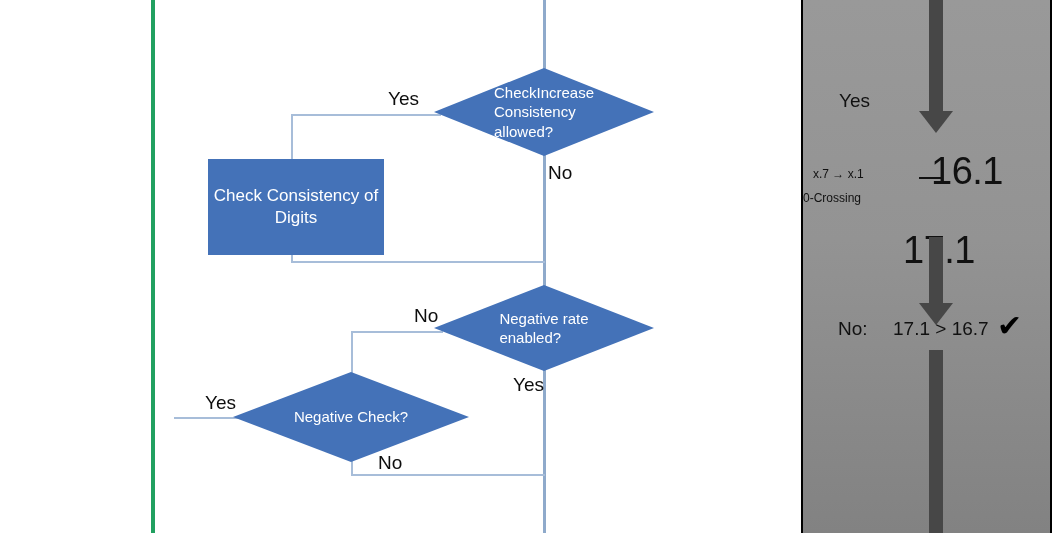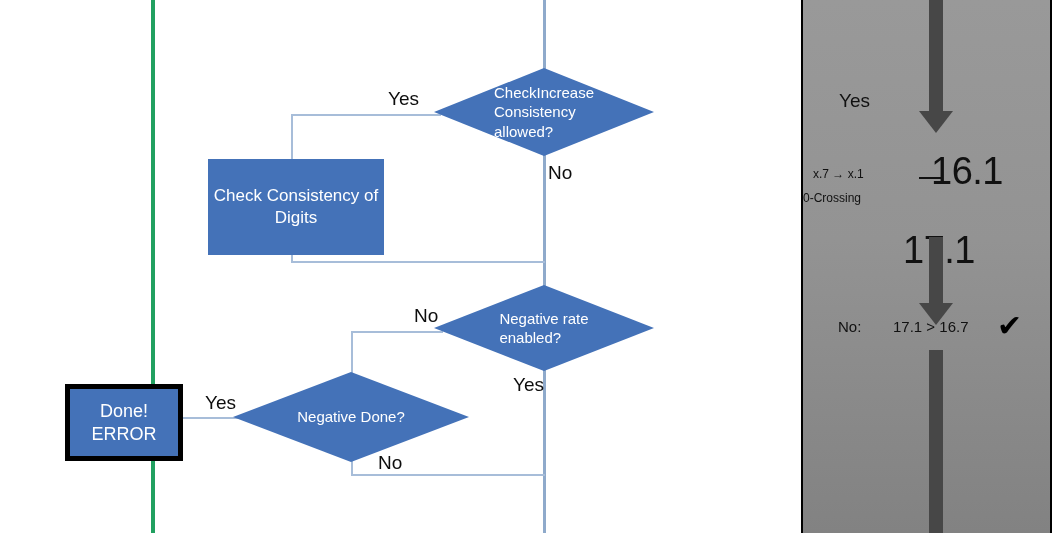--- a/index.html
+++ b/index.html
@@ -135,21 +135,21 @@
   .g-big {
     font-size: 38px;
     letter-spacing: -0.5px;
     line-height: 1;
   }
   .strike {
     position: absolute;
     background: #111111;
     height: 2px;
   }
-  .g-cmp { font-size: 15px; }
+  .g-cmp { font-size: 19px; }
   .check {
     position: absolute;
     font-size: 30px;
     color: #000000;
     line-height: 1;
   }
 </style>
 </head>
 <body>
 
@@ -200,28 +200,24 @@
 
     <div class="diamond" style="left:434px; top:285px; width:220px; height:86px; font-size:15px;">
       <div>
         <span>Negative rate</span>
         <span>enabled?</span>
       </div>
     </div>
 
     <div class="diamond" style="left:233px; top:372px; width:236px; height:90px; font-size:15px;">
       <div>
-        <span>Negative Done?</span>
-      </div>
-    </div>
-
-    <div class="term-box" style="left:65px; top:384px; width:108px; height:67px; font-size:18px;">
-      <span>Done!</span>
-      <span>ERROR</span>
-    </div>
+        <span>Negative Check?</span>
+      </div>
+    </div>
+
 
     <div class="edge-label" style="left:388px; top:88px;">Yes</div>
 
     <div class="edge-label" style="left:548px; top:162px;">No</div>
 
     <div class="edge-label" style="left:414px; top:305px;">No</div>
 
     <div class="edge-label" style="left:513px; top:374px;">Yes</div>
 
     <div class="edge-label" style="left:205px; top:392px;">Yes</div>

